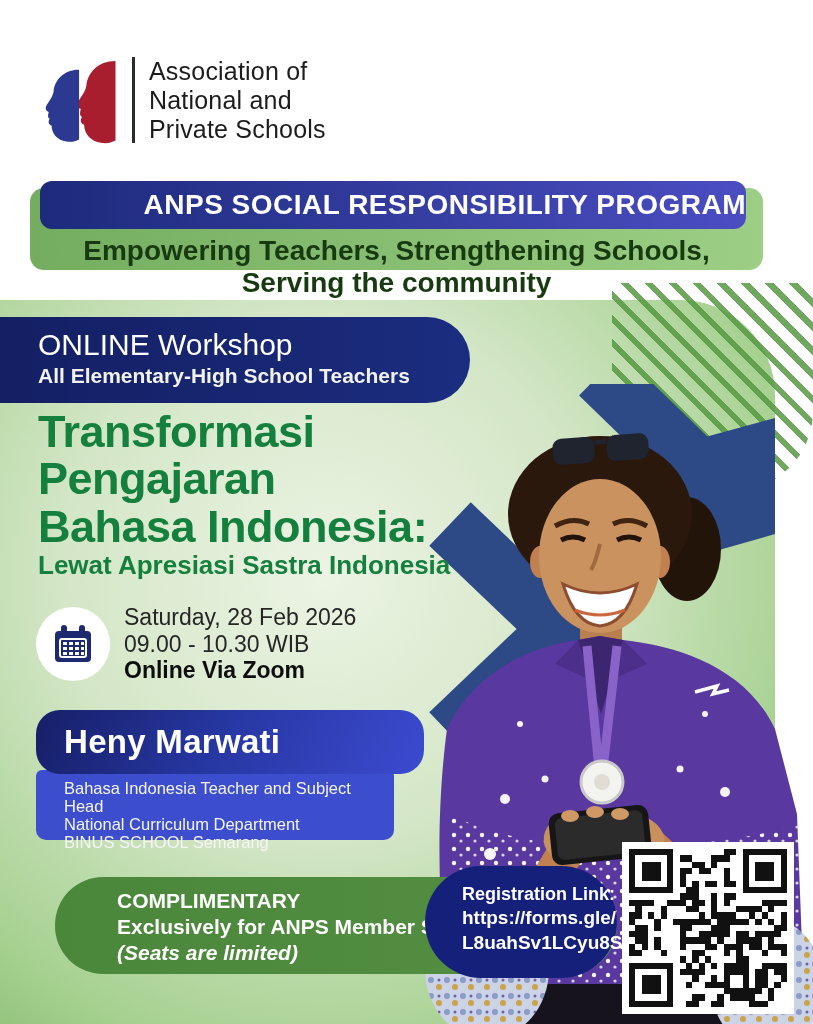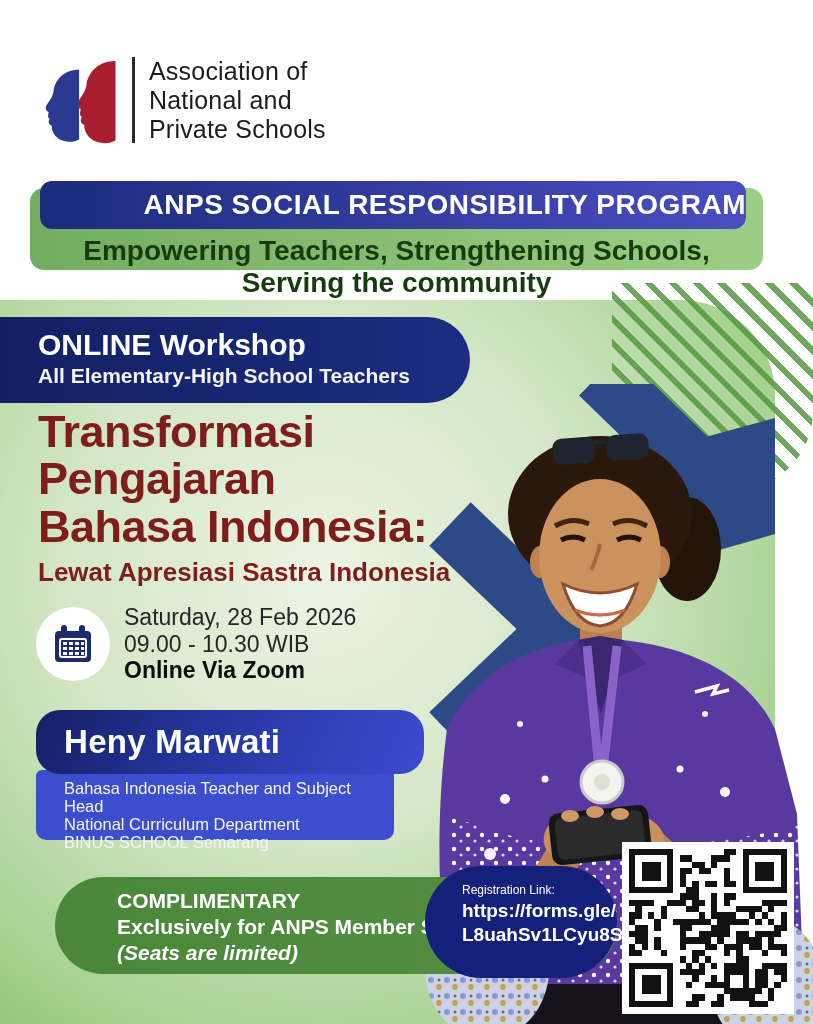--- a/index.html
+++ b/index.html
@@ -27,27 +27,27 @@
     border-top-right-radius:95px;
     background:radial-gradient(ellipse at 42% 38%, #ecf4e4 0%, #d3e6c6 42%, #a4d08e 78%, #7fb46a 100%); z-index:0; }
   .stripes { position:absolute; left:612px; top:283px; width:201px; height:208px;
     border-bottom-right-radius:80px; z-index:1;
     background:repeating-linear-gradient(45deg, rgba(86,152,66,0.85) 0 6px, rgba(255,255,255,0) 6px 17px); }
 
   
   .workshop-badge { position:absolute; left:0; top:317px; width:470px; height:86px;
     background:linear-gradient(90deg,#141f63,#1b2d80); border-radius:0 44px 44px 0;
     z-index:3; padding:11px 0 0 38px; }
-  .workshop-badge .w1 { font-size:30px; font-weight:700; color:#ffffff; }
+  .workshop-badge .w1 { font-size:30px; font-weight:400; color:#ffffff; }
   .workshop-badge .w2 { font-size:21px; font-weight:700; color:#f2f2f2; margin-top:2px; }
 
   
-  .main-title { position:absolute; left:38px; top:408px; z-index:3; color:#7f1d1d; }
+  .main-title { position:absolute; left:38px; top:408px; z-index:3; color:#15803d; }
   .main-title .big { font-size:45px; font-weight:700; line-height:1.05; letter-spacing:-0.5px; }
-  .main-title .sub { font-size:26px; font-weight:700; margin-top:7px; }
+  .main-title .sub { font-size:26px; font-weight:700; }
 
   
   .schedule { position:absolute; left:36px; top:604px; z-index:3; display:flex; align-items:center; }
   .cal-circle { width:74px; height:74px; background:#ffffff; border-radius:50%;
     display:flex; align-items:center; justify-content:center; flex:0 0 auto; }
   .sched-text { margin-left:14px; font-size:23px; line-height:1.16; color:#262626; }
   .sched-text .bold { font-weight:700; color:#0d0d0d; }
 
   
   .speaker-desc { position:absolute; left:36px; top:770px; width:358px; height:70px;
@@ -61,21 +61,21 @@
   
   .comp-box { position:absolute; left:55px; top:877px; width:562px; height:97px;
     background:linear-gradient(90deg,#4b873a,#548f43); border-radius:48px; z-index:3;
     padding:11px 0 0 62px; color:#ffffff; font-size:21px; font-weight:700; line-height:1.23; }
   .comp-box .ital { font-style:italic; }
 
   
   .reg-pill { position:absolute; left:425px; top:866px; width:192px; height:112px;
     background:#15207a; border-radius:56px; z-index:5; padding:17px 0 0 37px;
     color:#ffffff; line-height:1.3; }
-  .reg-pill .reg-label { font-size:12px; font-weight:400; }
+  .reg-pill .reg-label { font-size:18px; font-weight:700; }
   .reg-pill .reg-url { font-size:19px; font-weight:700; }
 
   
   .qr { position:absolute; left:622px; top:842px; width:172px; height:172px;
     background:#ffffff; z-index:6; padding:7px; }
   .qr svg { width:100%; height:100%; display:block; }
 
   
   .photo { position:absolute; left:395px; top:384px; width:418px; height:640px; z-index:2; }
 </style>

